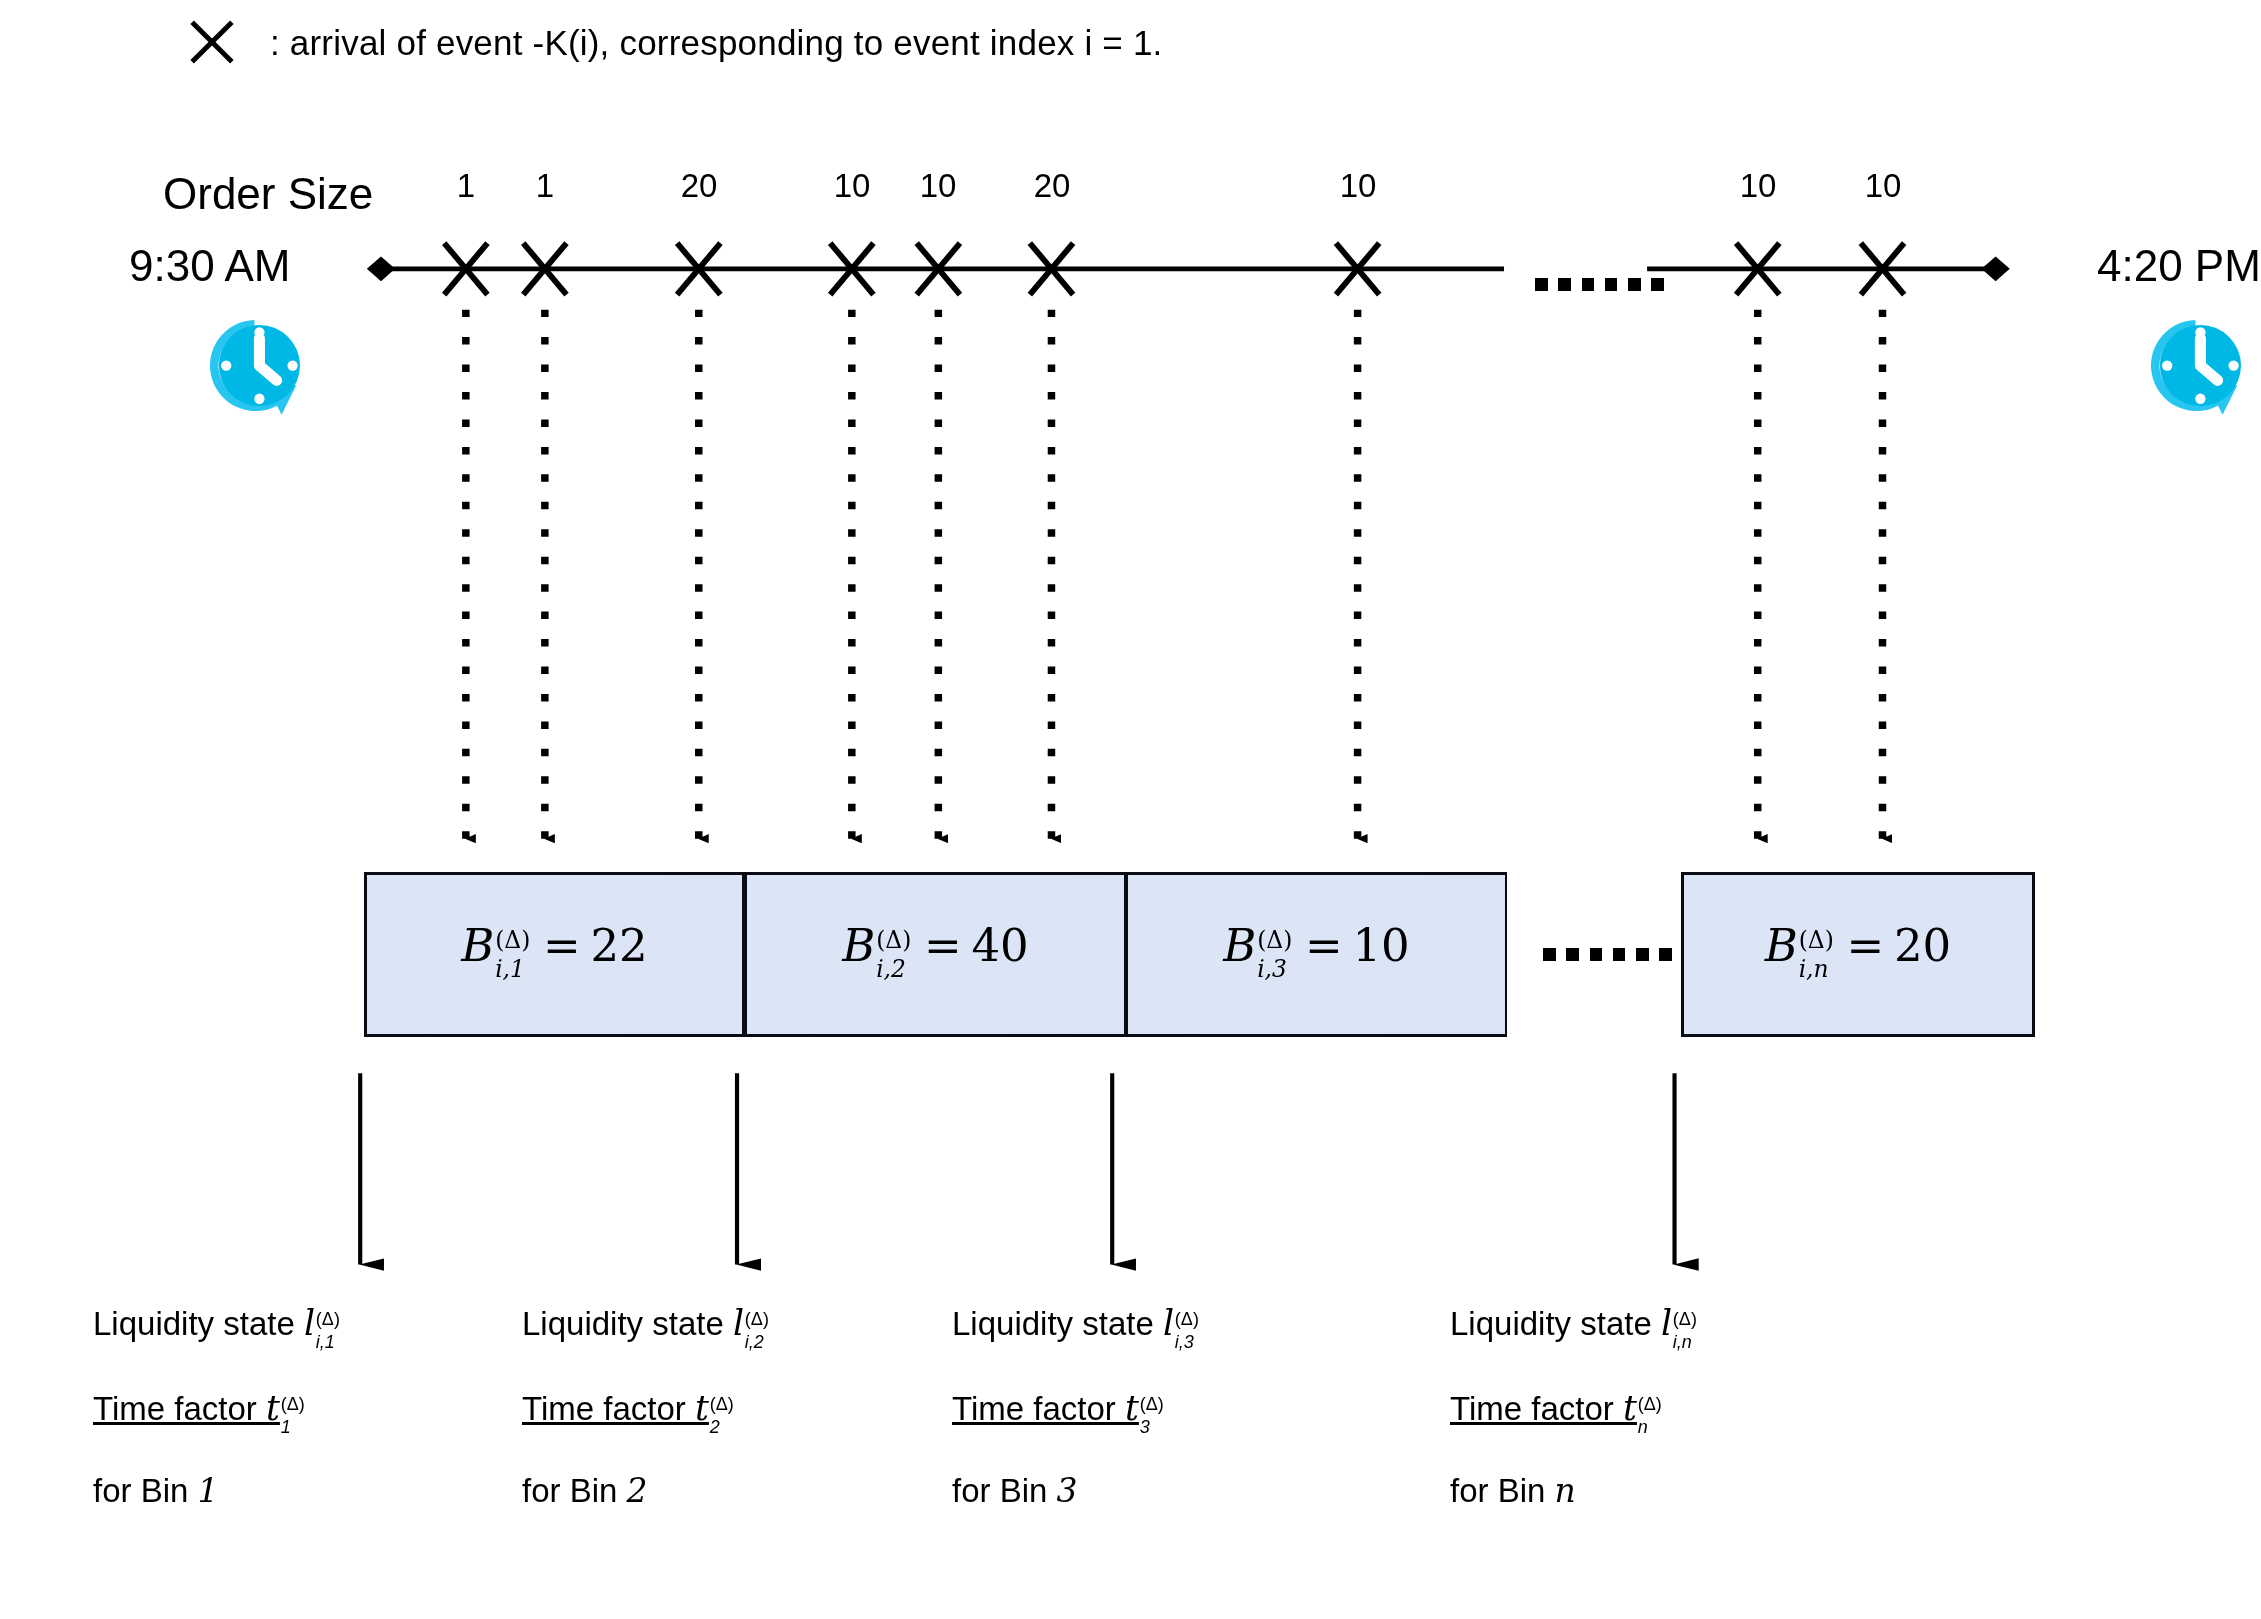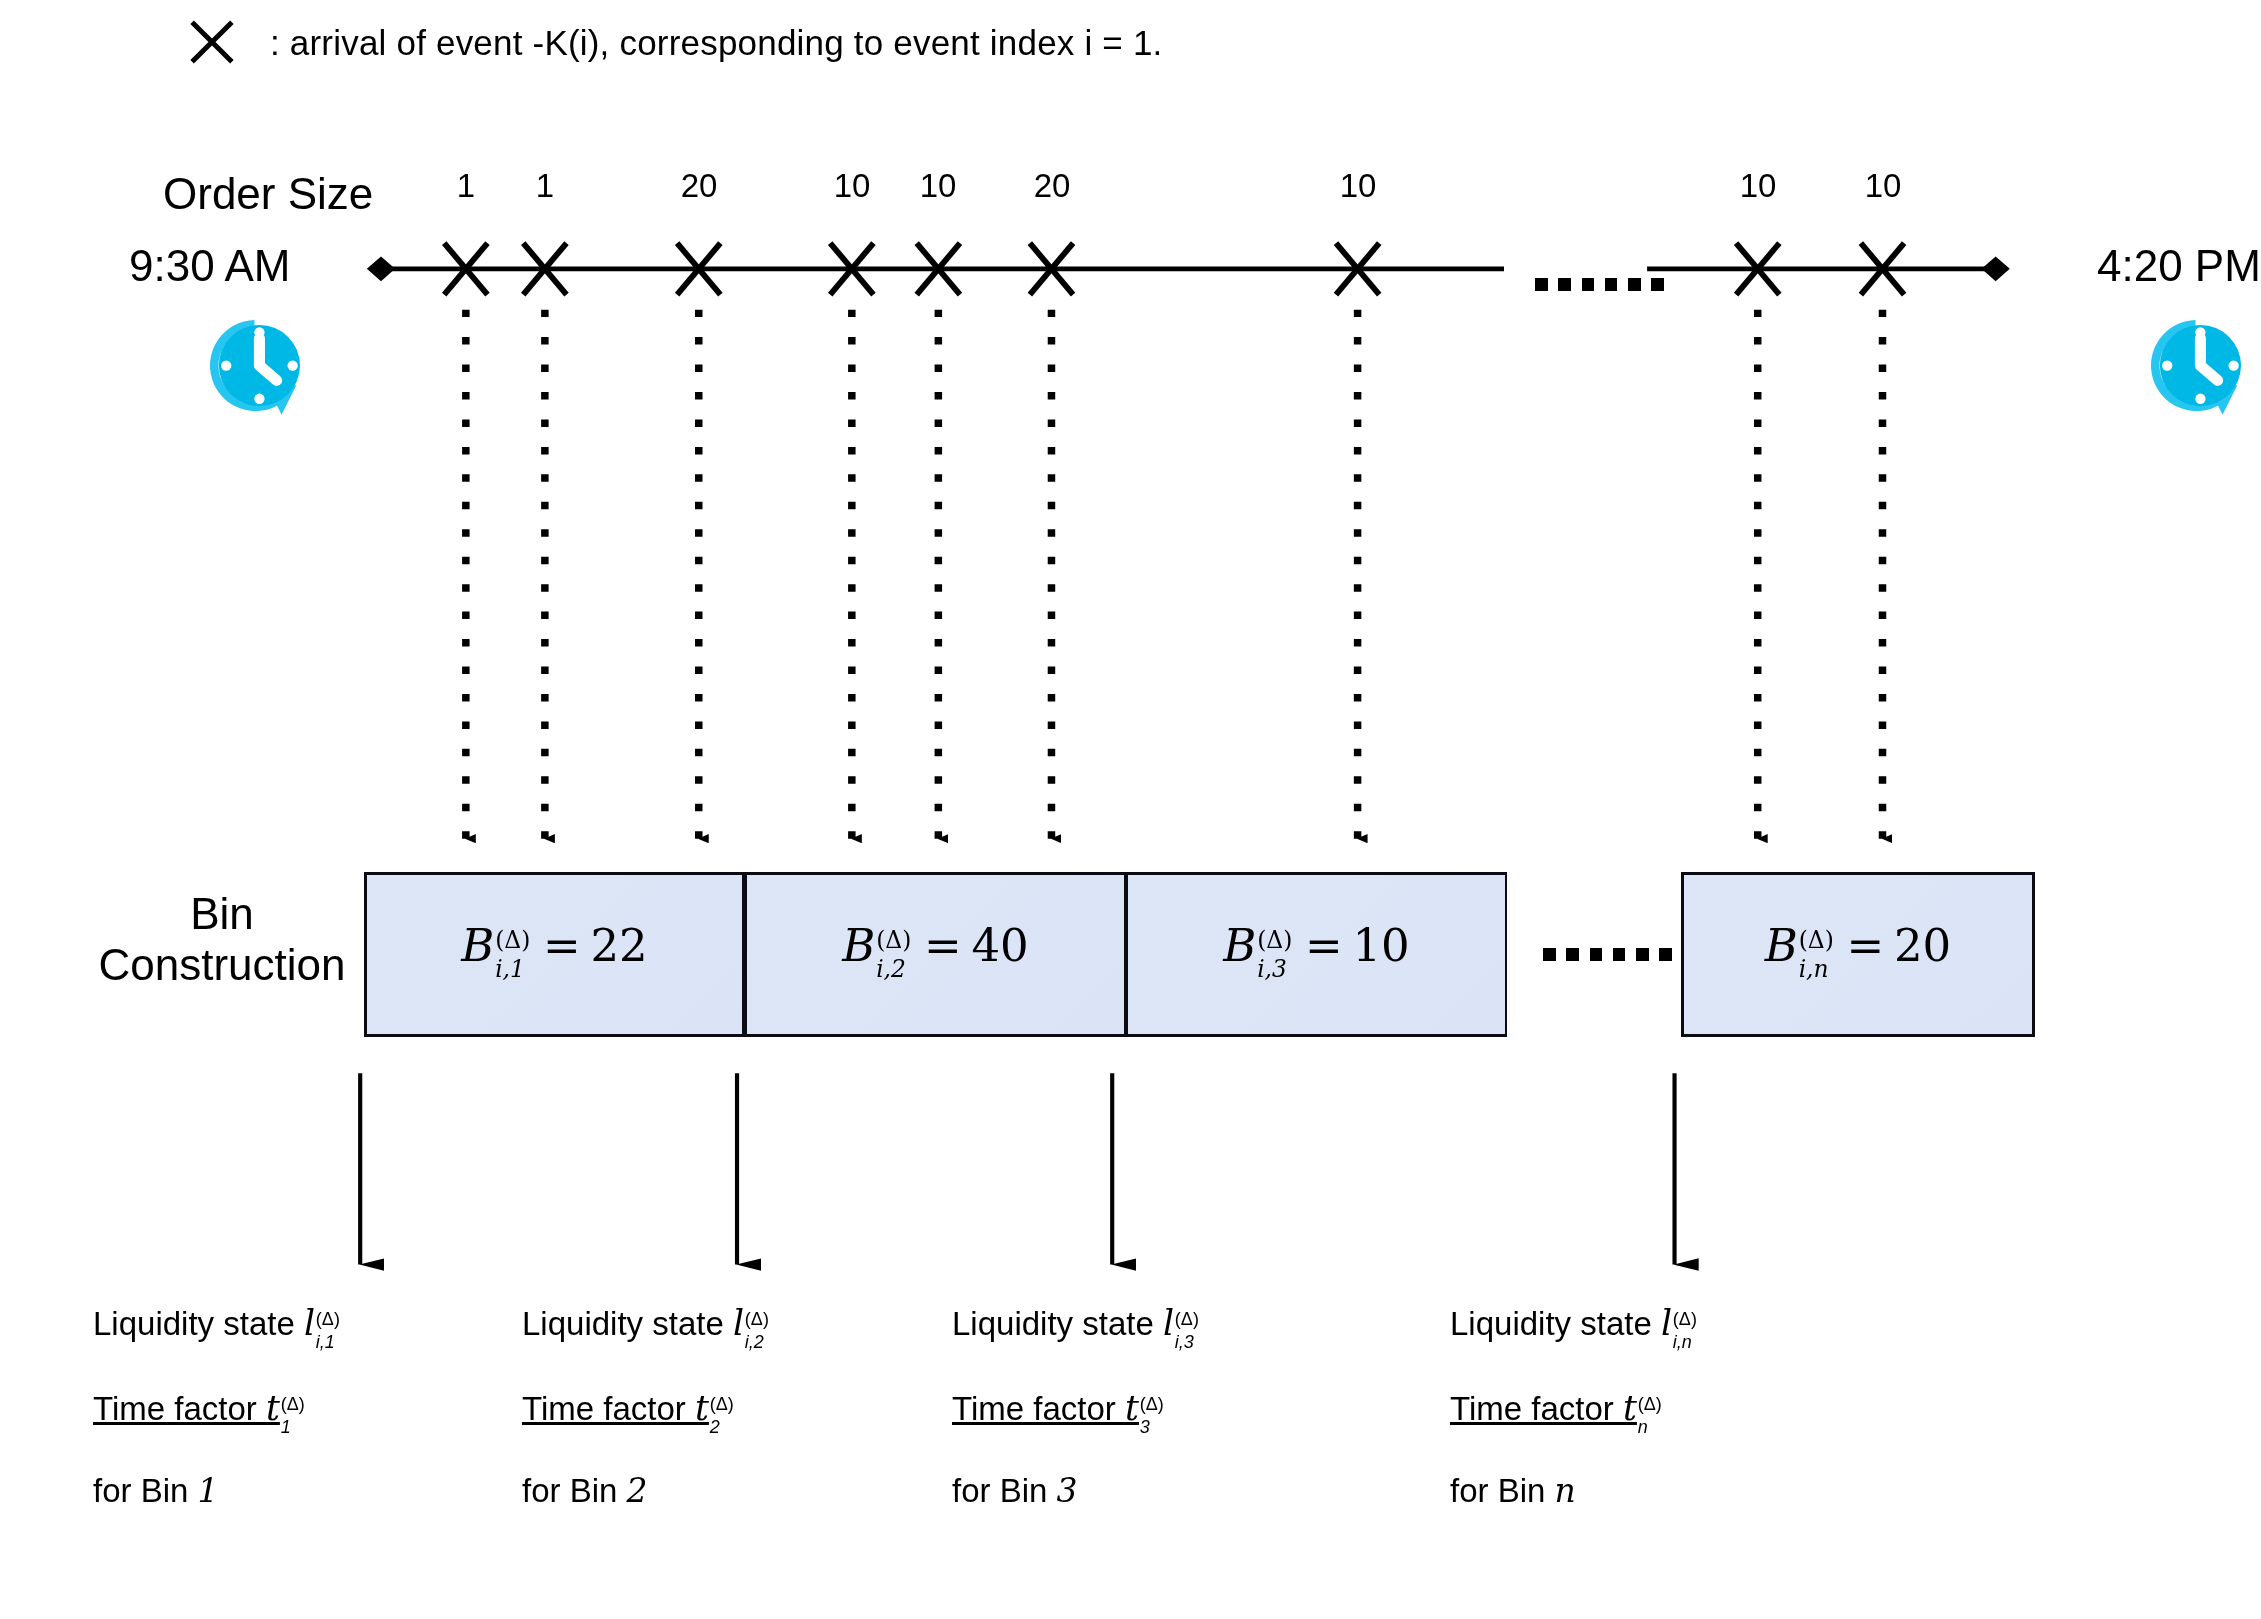--- a/index.html
+++ b/index.html
@@ -162,24 +162,20 @@
     </svg>
     <span id="legend-text">: arrival of event -K(i), corresponding to event index i = 1.</span>
   </div>
 
   <div class="row-label" id="order-size-label">Order Size</div>
 
   <div class="row-label" id="start-time-label">9:30 AM</div>
 
   <div class="row-label" id="end-time-label">4:20 PM</div>
 
-  <div class="row-label" id="bin-construction-label">
-    <span>Bin</span><br>
-    <span>Construction</span>
-  </div>
 
   <svg class="clock-icon" style="left:193px; top:309px;" width="123" height="123" viewBox="0 0 100 100">
     <path d="M50 9 A37 37 0 1 0 71 77 L66 70 A29 29 0 1 1 50 17 Z" fill="#27c6f0"></path>
     <polygon points="60,62 84,62 72,86" fill="#27c6f0"></polygon>
     <circle cx="54" cy="46" r="33" fill="#00b8e6"></circle>
     <circle cx="54" cy="19" r="4.2" fill="#ffffff"></circle>
     <circle cx="54" cy="73" r="4.2" fill="#ffffff"></circle>
     <circle cx="27" cy="46" r="4.2" fill="#ffffff"></circle>
     <circle cx="81" cy="46" r="4.2" fill="#ffffff"></circle>
     <path d="M54 24 L54 46 L68 58" stroke="#ffffff" stroke-width="9" stroke-linecap="round" stroke-linejoin="round" fill="none"></path>

